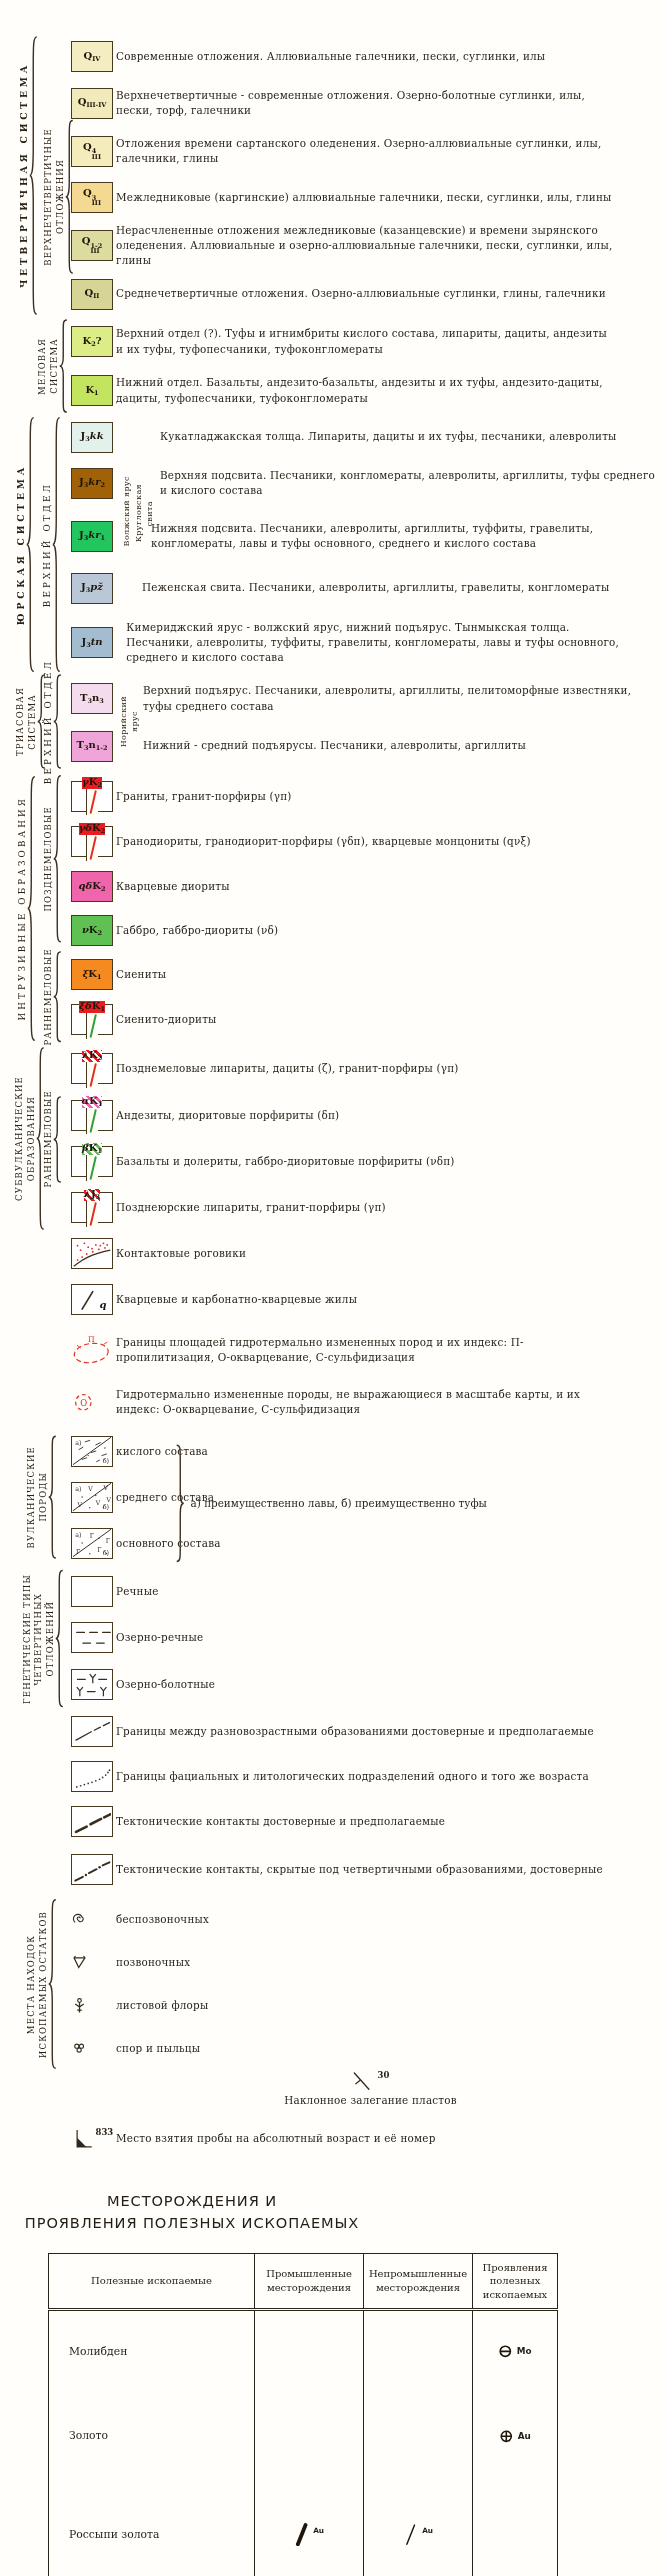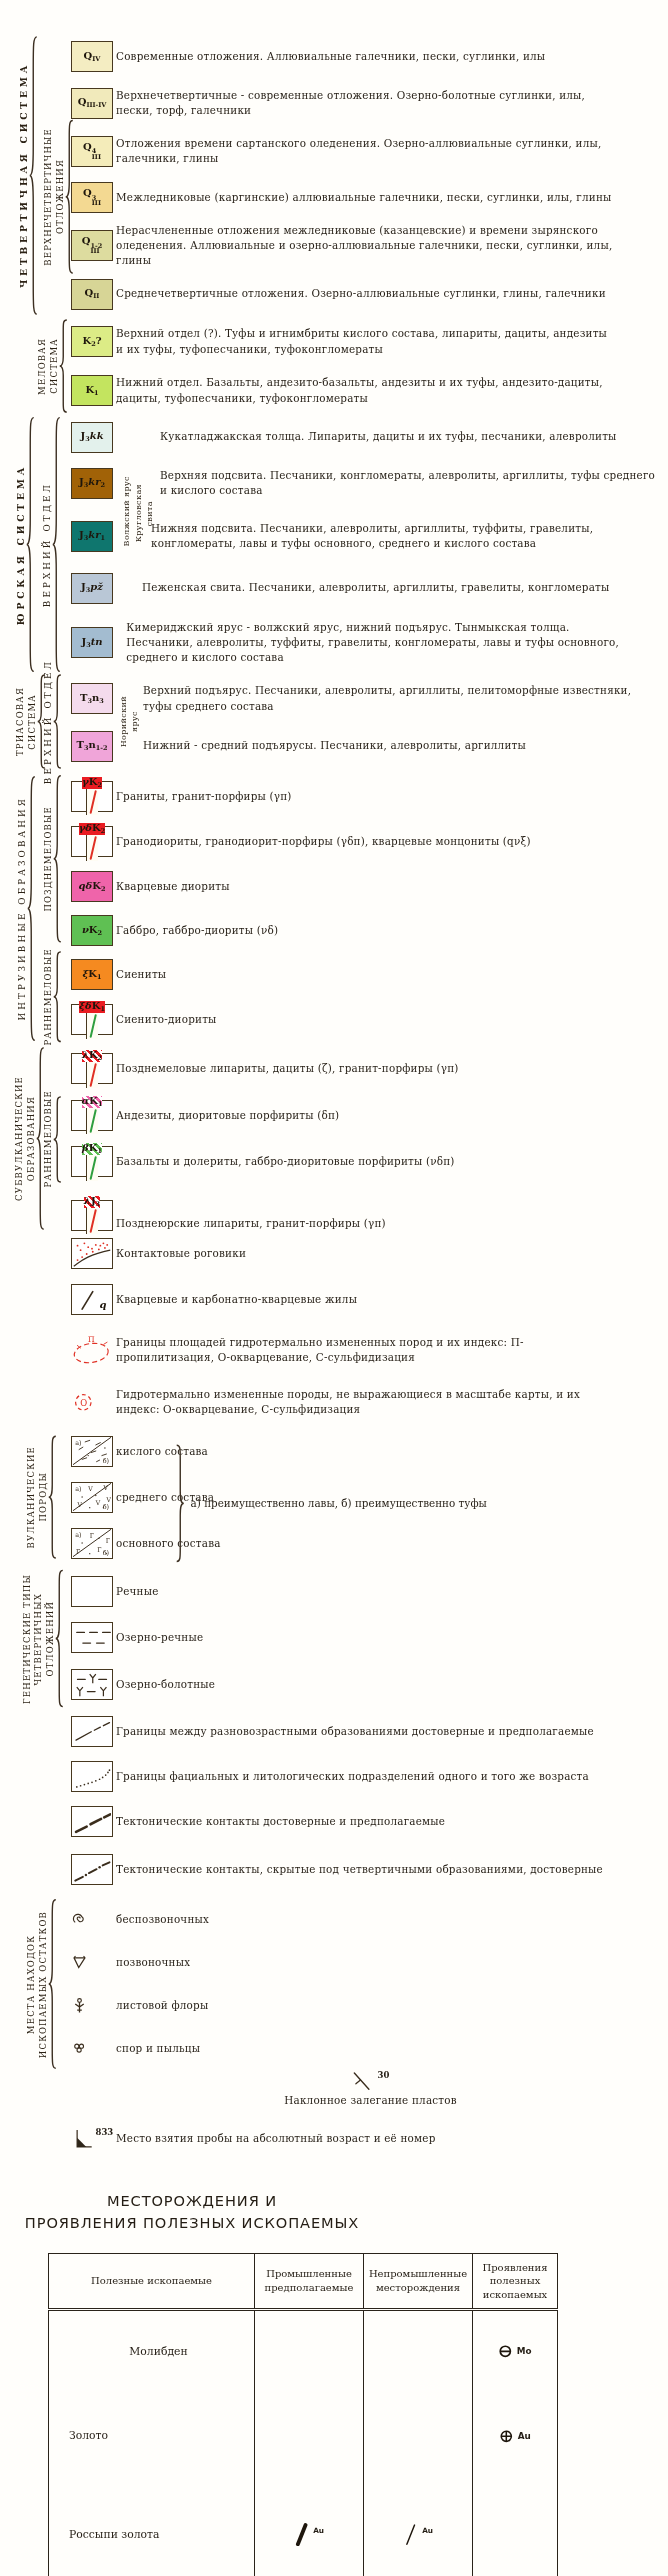--- a/index.html
+++ b/index.html
@@ -218,21 +218,21 @@
           <div class="lrow" style="min-height: 48px;">
             <div class="swcol">
               <div class="box" style="background: #a16207;">
                 <span class="idx"><span>J</span><span class="sx">3</span><span class="it">kr</span><span class="sx">2</span></span>
               </div>
             </div>
             <div class="desc" style="margin-left: 46px;">Верхняя подсвита. Песчаники, конгломераты, алевролиты, аргиллиты, туфы среднего и кислого состава</div>
           </div>
           <div class="lrow" style="min-height: 58px;">
             <div class="swcol">
-              <div class="box" style="background: #0f766e;">
+              <div class="box" style="background: #22c55e;">
                 <span class="idx"><span>J</span><span class="sx">3</span><span class="it">kr</span><span class="sx">1</span></span>
               </div>
             </div>
             <div class="desc" style="margin-left: 37px;">Нижняя подсвита. Песчаники, алевролиты, аргиллиты, туффиты, гравелиты, конгломераты, лавы и туфы основного, среднего и кислого состава</div>
           </div>
           <div class="lrow" style="min-height: 46px;">
             <div class="swcol">
               <div class="box hatch-diag" style="background: rgb(185, 199, 214);">
                 <span class="idx"><span>J</span><span class="sx">3</span><span class="it">pž</span></span>
               </div>
@@ -452,21 +452,21 @@
                 </div>
                 <div class="tail">
                   <svg width="10" height="26" viewBox="0 0 13 34">
                     <line x1="3.5" y1="31" x2="10" y2="3" stroke="#2f9e3f" stroke-width="2.6" stroke-linecap="round"></line>
                   </svg>
                 </div>
               </div>
             </div>
             <div class="desc">Базальты и долериты, габбро-диоритовые порфириты (νδπ)</div>
           </div>
-          <div class="lrow" style="min-height: 46px; align-items: flex-end;">
+          <div class="lrow" style="min-height: 46px;">
             <div class="swcol">
               <div class="box split">
                 <div class="main" style="background-image: repeating-linear-gradient(45deg, rgb(234, 28, 34) 0px, rgb(234, 28, 34) 2.5px, rgb(255, 255, 255) 2.5px, rgb(255, 255, 255) 5.4px);">
                   <span class="idx"><span class="it">λ</span><span>J</span><span class="sx">3</span></span>
                 </div>
                 <div class="tail">
                   <svg width="10" height="26" viewBox="0 0 13 34">
                     <line x1="3.5" y1="31" x2="10" y2="3" stroke="#e03024" stroke-width="2.6" stroke-linecap="round"></line>
                   </svg>
                 </div>
@@ -829,28 +829,28 @@
   <table id="mtable">
     <colgroup>
       <col style="width:206px">
         <col style="width:109px">
         <col style="width:109px">
         <col style="width:85px">
     </colgroup>
     <thead>
       <tr>
         <th>Полезные ископаемые</th>
-        <th>Промышленные предполагаемые</th>
+        <th>Промышленные месторождения</th>
         <th>Непромышленные месторождения</th>
         <th>Проявления полезных ископаемых</th>
       </tr>
     </thead>
     <tbody id="mtbody">
         <tr>
-          <td class="mname" style="height: 71px; text-align: center;"><span>Молибден</span></td>
+          <td class="mname" style="height: 71px;"><span>Молибден</span></td>
           <td></td>
           <td></td>
           <td>
             <div class="msym">
               <svg width="14.6" height="14.6" viewBox="0 0 19 19">
                 <circle cx="9.5" cy="9.5" r="6.6" fill="none" stroke="#1e160c" stroke-width="2.2"></circle>
                 <line x1="4" y1="9.5" x2="15" y2="9.5" stroke="#1e160c" stroke-width="2.2" stroke-linecap="round"></line>
               </svg>
               <span>Mo</span>
             </div>

